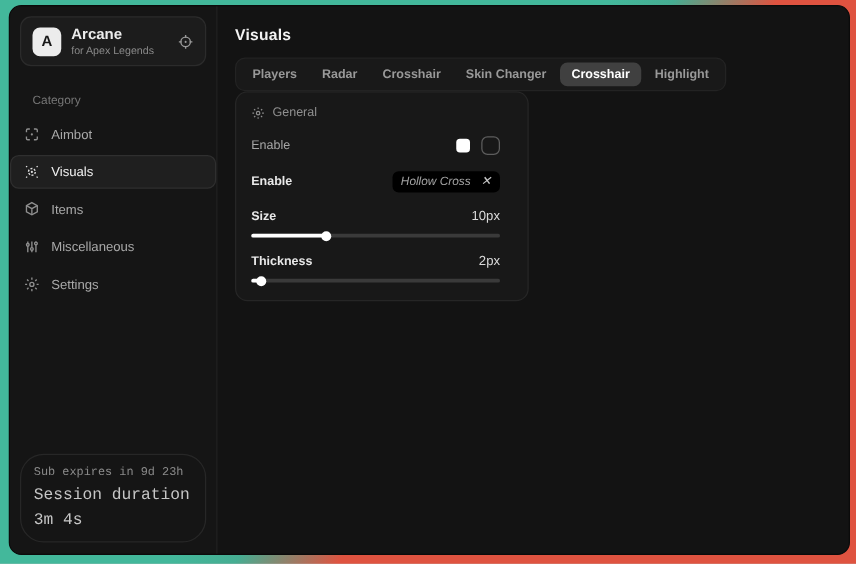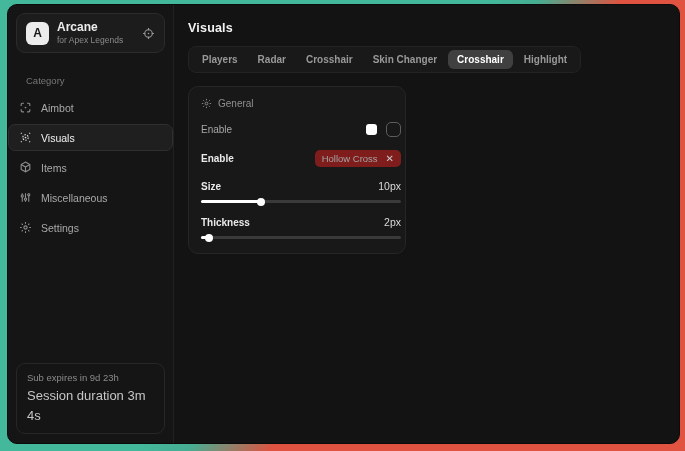--- a/index.html
+++ b/index.html
@@ -36,54 +36,54 @@
   .nav { display:flex; flex-direction:column; gap:3px; padding:0 0; }
   .nav-item {
     height:27px; display:flex; align-items:center; gap:9px; padding:0 10px;
     border-radius:7px; color:#a9a9a9; font-size:10.5px; border:1px solid transparent;
     cursor:pointer;
   }
   .nav-item .ni { display:flex; color:#8f8f8f; }
   .nav-item.active { background:#1f1f1f; border-color:#2f2f2f; color:#f2f2f2; }
   .nav-item.active .ni { color:#e0e0e0; }
   .sb-footer {
-    margin:auto 8px 9px 8px; border:1px solid #272727; border-radius:9px;
-    padding:7px 10px; line-height:1.55;
+    margin:auto 8px 9px 8px; border:1px solid #272727; border-radius:19px;
+    padding:7px 10px; line-height:1.55;font-family:Liberation Mono, monospace;
   }
   .sb-footer .l1 { font-size:9.5px; color:#8b8b8b; }
   .sb-footer .l2 { font-size:13px; color:#c6c6c6; }
   
   .main { flex:1; padding:16px 14px; }
   .page-title { font-size:12.5px; font-weight:bold; color:#f2f2f2; letter-spacing:.2px; }
   .tabbar {
     margin-top:11px; display:inline-flex; align-items:center; gap:2px;
     background:#191919; border:1px solid #232323; border-radius:8px; padding:3px 4px;font-weight:bold;
   }
   .tab {
     font-size:10px; color:#999999; padding:4px 9px; border-radius:6px;
     white-space:nowrap; cursor:pointer;
   }
   .tab.active { background:#404040; color:#ffffff; }
   .panel {
-    margin-top:13px; width:218px; background:#181818; border:1px solid #262626;
-    border-radius:10px; padding:11px 4px 14px 12px;
+    width:235px; background:#181818; border:1px solid #262626;
+    border-radius:10px; padding:11px 22px 14px 12px;
   }
   .panel-head { display:flex; align-items:center; gap:6px; color:#8f8f8f; font-size:10px; }
   .row { margin-top:13px; display:flex; align-items:center; justify-content:space-between; }
   .row-label { font-size:10px; color:#a6a6a6; }
   .row-label.strong { color:#e9e9e9; font-weight:bold; }
   .enable-ctrls { display:flex; align-items:center; gap:9px; }
   .swatch { width:11px; height:11px; background:#ffffff; border-radius:3px; cursor:pointer; }
   .checkbox {
     width:15px; height:15px; border:1.5px solid #5d5d5d; border-radius:5px;
     background:transparent; cursor:pointer;
   }
   .style-pill {
-    display:flex; align-items:flex-end; gap:8px; background:#7f1d1d;
-    border-radius:5px; padding:3px 7px; cursor:pointer;
+    display:flex; align-items:flex-end; gap:8px; background:#000000;
+    border-radius:5px; padding:3px 7px; cursor:pointer;font-style:italic;
   }
   .style-pill .val { font-size:9.5px; color:#a3a3a3; }
   .style-pill .x { color:#c9c9c9; font-size:10px; line-height:1; cursor:pointer; }
   .row-value { font-size:10.5px; color:#dadada; }
   .slider { margin-top:8px; height:3px; background:#3a3a3a; border-radius:2px; position:relative; cursor:pointer; }
   .slider-fill { height:100%; background:#ffffff; border-radius:2px; position:relative; }
   .slider-thumb {
     position:absolute; right:-4px; top:50%; transform:translateY(-50%);
     width:8px; height:8px; background:#ffffff; border-radius:50%;
   }

